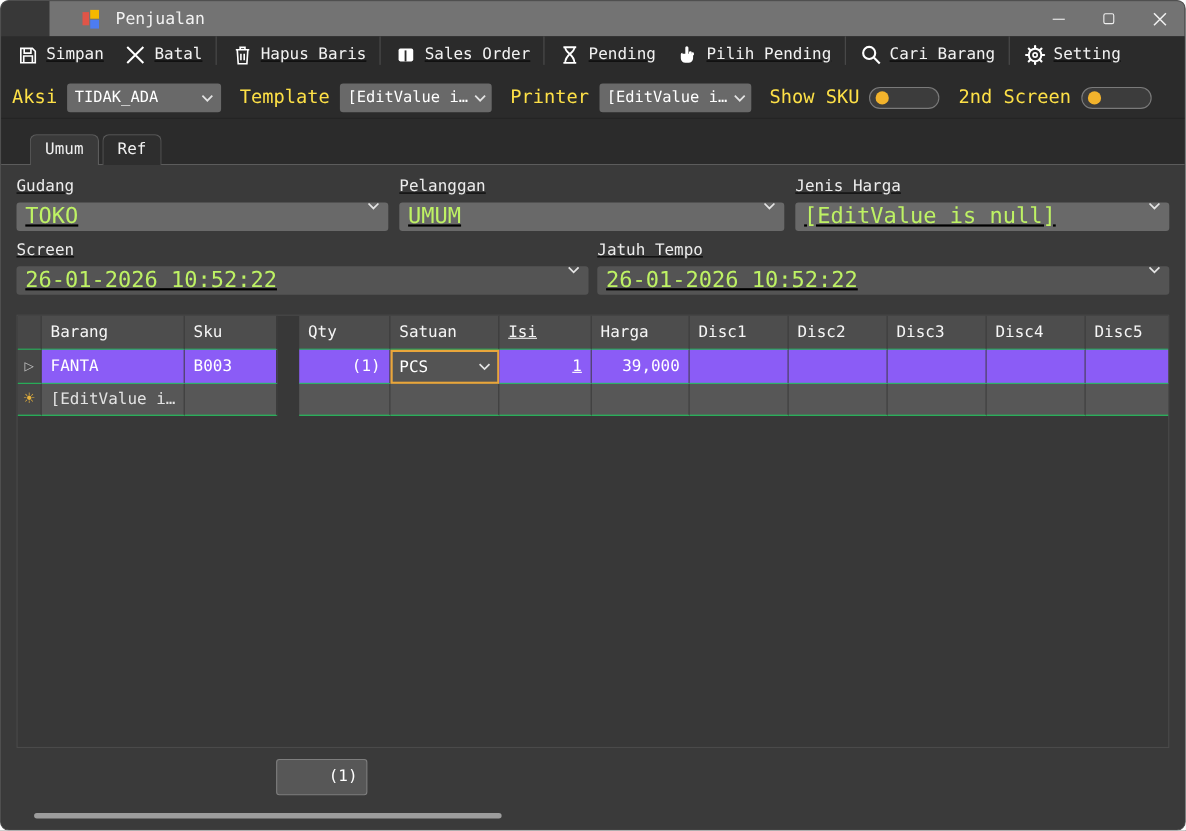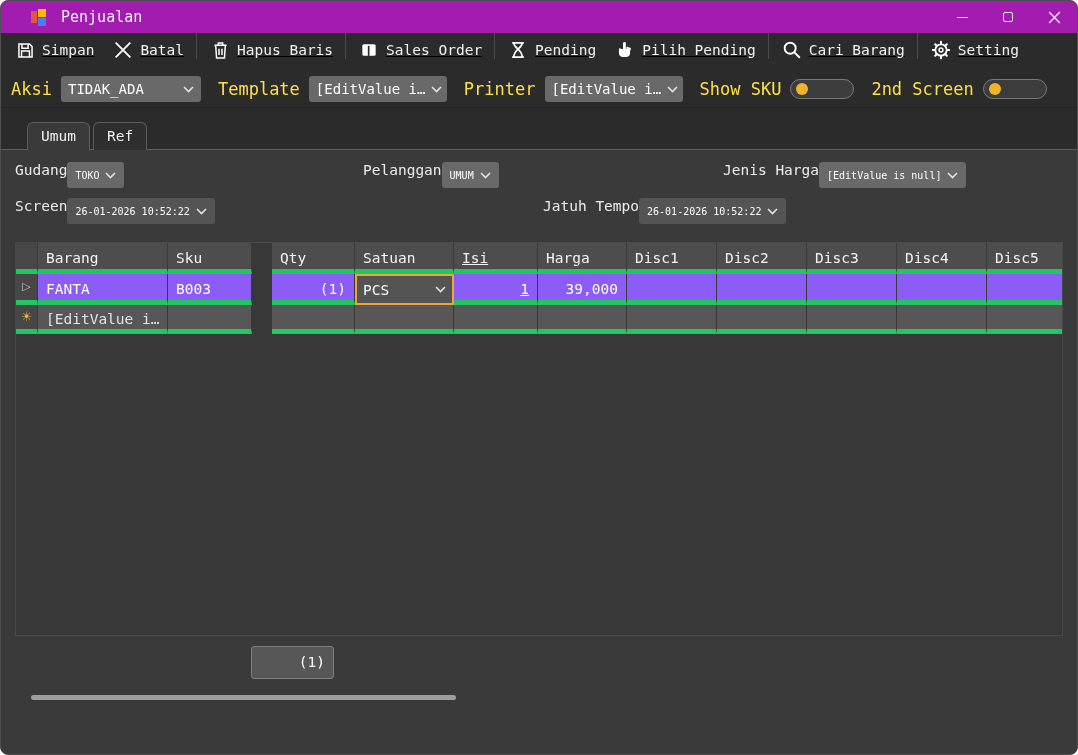--- a/index.html
+++ b/index.html
@@ -1,20 +1,20 @@
 <!DOCTYPE html>
 <html><head>
 <meta charset="utf-8">
 <style>
   html,body{margin:0;padding:0;background:#ffffff;font-family:"DejaVu Sans Mono", monospace;}
   *{box-sizing:border-box;}
   .window{width:1078px;height:755px;background:#383838;border:1px solid #4f4f4f;border-radius:8px;overflow:hidden;display:flex;flex-direction:column;position:relative;}
 
   
-  .titlebar{height:32px;background:#a21caf;display:flex;align-items:center;flex:0 0 auto;}
+  .titlebar{height:32px;background:#737373;display:flex;align-items:center;flex:0 0 auto;margin-left:44px;}
   .app-icon{width:16px;height:16px;position:relative;margin-left:30px;flex:0 0 auto;}
   .app-icon .sq-red{position:absolute;left:0;top:2px;width:6px;height:12px;background:#e05548;}
   .app-icon .sq-yellow{position:absolute;left:7px;top:0;width:8px;height:8px;background:#f5b800;}
   .app-icon .sq-blue{position:absolute;left:7px;top:9px;width:8px;height:8px;background:#4d7cf0;}
   .title-text{color:#f2f2f2;font-size:15px;margin-left:14px;flex:1;}
   .win-controls{display:flex;height:100%;}
   .win-btn{width:46px;height:100%;display:flex;align-items:center;justify-content:center;cursor:pointer;}
   .glyph-min{width:11px;height:0;border-top:1.6px solid #f0f0f0;display:block;}
   .glyph-max{width:10px;height:10px;border:1.4px solid #f0f0f0;border-radius:2px;display:block;}
 
@@ -36,33 +36,33 @@
   .gap-md{margin-left:8px;}
 
   
   .tabstrip{height:42px;background:#2b2b2b;border-top:1px solid #242424;display:flex;align-items:flex-end;padding-left:26px;flex:0 0 auto;position:relative;z-index:2;}
   .tab{height:28px;line-height:26px;padding:0 13px;border:1px solid #5c5c5c;border-bottom:none;border-radius:6px 6px 0 0;background:#2e2e2e;color:#f0f0f0;font-size:14.5px;margin-right:3px;cursor:pointer;margin-bottom:-1px;}
   .tab.active{background:#3a3a3a;}
 
   
   .panel{flex:1;background:#3a3a3a;border-top:1px solid #5c5c5c;padding:12px 14px 0 14px;position:relative;z-index:1;}
   .form-row{display:flex;gap:10px;}
-  .form-field{display:flex;flex-direction:row;}
+  .form-field{display:flex;flex-direction:column;text-decoration:underline;}
   .f-label{color:#ececec;font-size:14.5px;margin-bottom:6px;}
   .f-combo{background:#696969;}
   .f-date{background:#545454;}
   .f-w1{width:338px;}.f-w2{width:332px;flex:1;}.f-w3{width:340px;}
   .f-half{flex:1;}
   .form-row2{margin-top:10px;display:flex;gap:8px;}
-  .fc{border-radius:3px;height:26px;display:flex;align-items:center;justify-content:space-between;padding:0 8px;color:#ffffff;font-size:10px;cursor:pointer;}
+  .fc{border-radius:3px;height:26px;display:flex;align-items:flex-start;justify-content:space-between;padding:0 8px;color:#bef264;font-size:20px;cursor:pointer;}
 
   
   .grid-wrap{margin-top:18px;height:394px;border:1px solid #4a4a4a;background:#383838;overflow:hidden;}
   .g-row{display:flex;width:100%;}
-  .g-cell{border-right:1px solid #3a3a3a;border-bottom:5px solid #22c55e;padding:0 8px;font-size:14.5px;overflow:hidden;white-space:nowrap;}
+  .g-cell{border-right:1px solid #3a3a3a;border-bottom:1px solid #22c55e;padding:0 8px;font-size:14.5px;overflow:hidden;white-space:nowrap;}
   .g-header .g-cell{background:#4d4d4d;color:#f5f5f5;height:31px;line-height:30px;}
   .g-data .g-cell{background:#8b5cf6;color:#ffffff;height:31px;line-height:30px;}
   .g-new .g-cell{background:#575757;color:#e3e3e3;height:29px;line-height:28px;}
   .g-ind{width:22px;flex:0 0 22px;padding:0;display:flex;align-items:center;justify-content:center;background:#474747 !important;}
   .c-barang{width:130px;flex:0 0 130px;}
   .c-sku{width:84px;flex:0 0 84px;}
   .c-qty{width:83px;flex:0 0 83px;margin-left:20px;}
   .c-satuan{width:99px;flex:0 0 99px;}
   .c-isi{width:84px;flex:0 0 84px;text-decoration:underline;}
   .c-harga{width:89px;flex:0 0 89px;}

